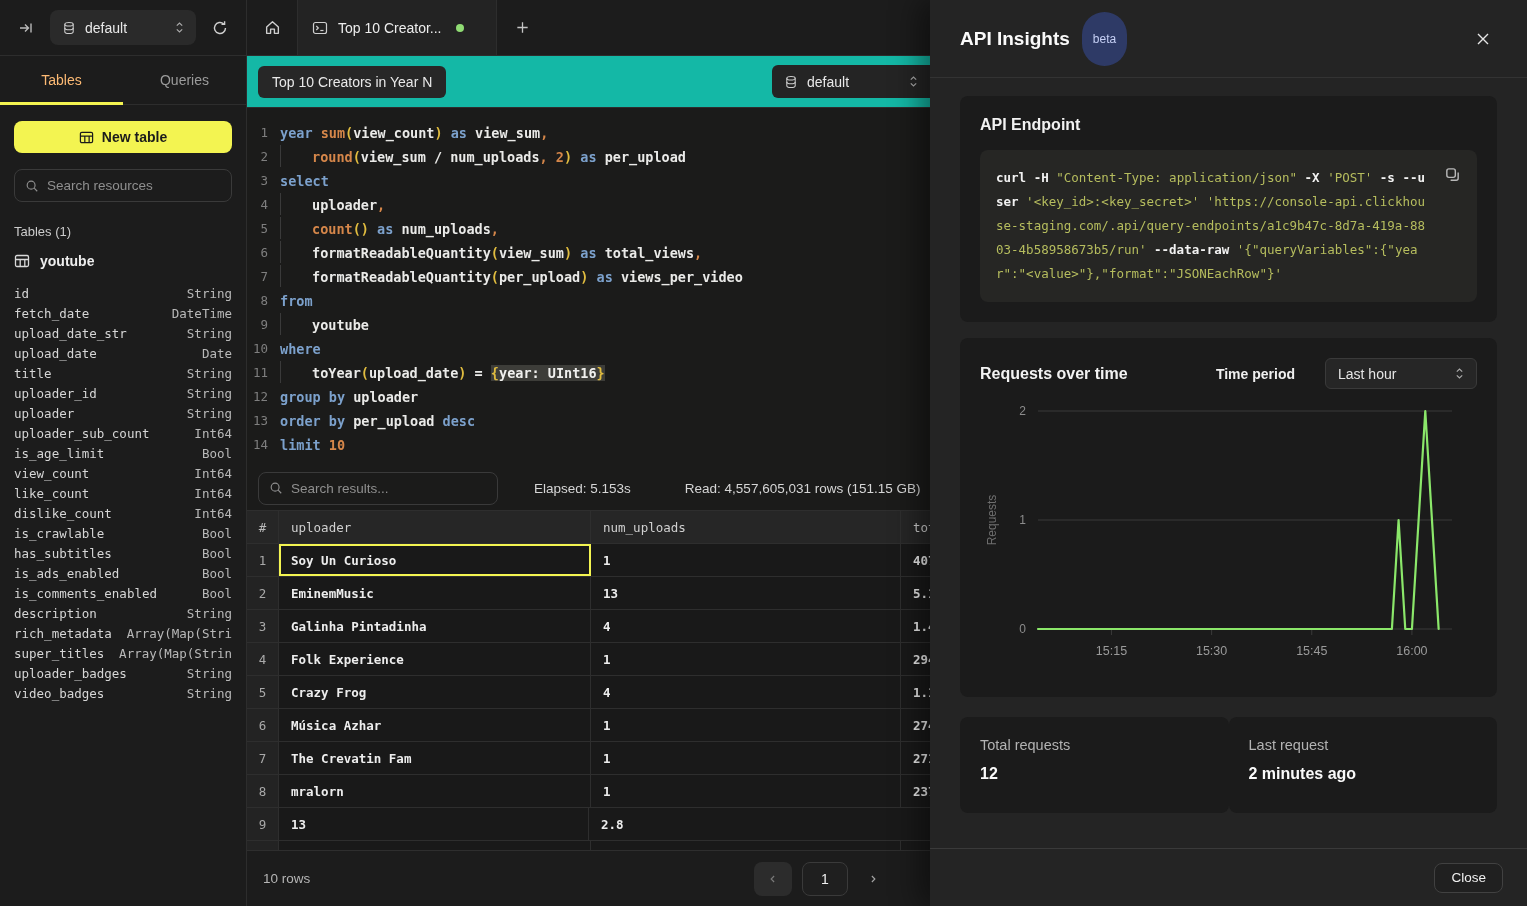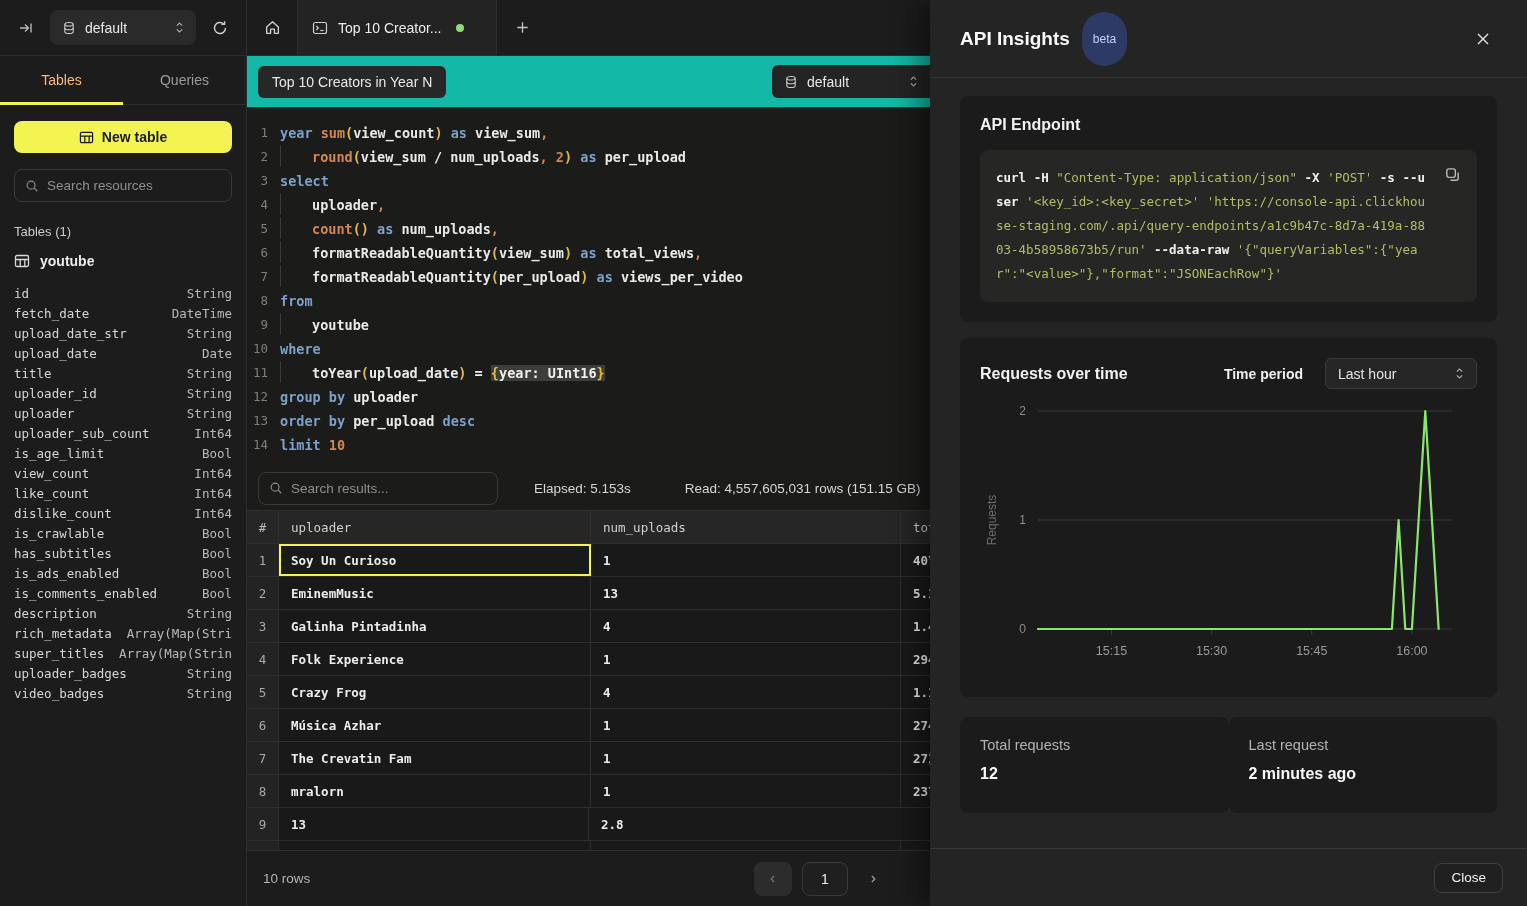--- a/index.html
+++ b/index.html
@@ -97,21 +97,21 @@
   .card { margin:0 30px; background:#1b1b1b; border-radius:8px; padding:20px; }
   .card.endpoint { margin-top:18px; }
   .card-title { font-size:16px; font-weight:700; color:#f2f2f2; }
   .codeblock { position:relative; margin-top:16px; background:#262624; border-radius:8px; padding:16px 52px 16px 16px; font-size:12.5px; line-height:24px; word-break:break-all; }
   .ck-b { color:#f2f2f2; font-weight:700; }
   .ck-s { color:#b6bd5e; }
   .copy-btn { position:absolute; top:12px; right:12px; background:none; border:none; cursor:pointer; padding:4px; }
   .card.requests { margin-top:16px; padding-bottom:8px; }
   .req-head { display:flex; align-items:center; }
   .tp-label { margin-left:auto; font-size:14px; font-weight:700; color:#f0f0f0; }
-  .tp-select { margin-left:22px; width:152px; height:31px; background:#262626; border:1px solid #3a3a3a; border-radius:6px; display:flex; align-items:center; padding:0 12px; cursor:pointer; }
+  .tp-select { margin-left:30px; width:152px; height:31px; background:#262626; border:1px solid #3a3a3a; border-radius:6px; display:flex; align-items:center; padding:0 12px; cursor:pointer; }
   .tp-select .lbl { font-size:14px; color:#e6e6e6; flex:1; }
   .stats-row { display:flex; margin:20px 30px 0; }
   .stat-card { flex:1; background:#1b1b1b; border-radius:8px; padding:20px; height:96px; }
   .stat-label { font-size:14.5px; color:#b3b3b3; }
   .stat-value { margin-top:12px; font-size:16px; font-weight:700; color:#fafafa; }
   .pn-foot { margin-top:auto; border-top:1px solid #3a3a3a; height:58px; min-height:58px; display:flex; align-items:center; justify-content:flex-end; padding:0 24px; }
   .close-btn { height:30px; padding:0 16px; background:#202020; border:1px solid #414141; border-radius:8px; color:#f0f0f0; font-size:13.5px; cursor:pointer; font-family:"Liberation Sans",sans-serif;margin-left:16px; }
   svg { display:block; }
 </style>
 </head>

